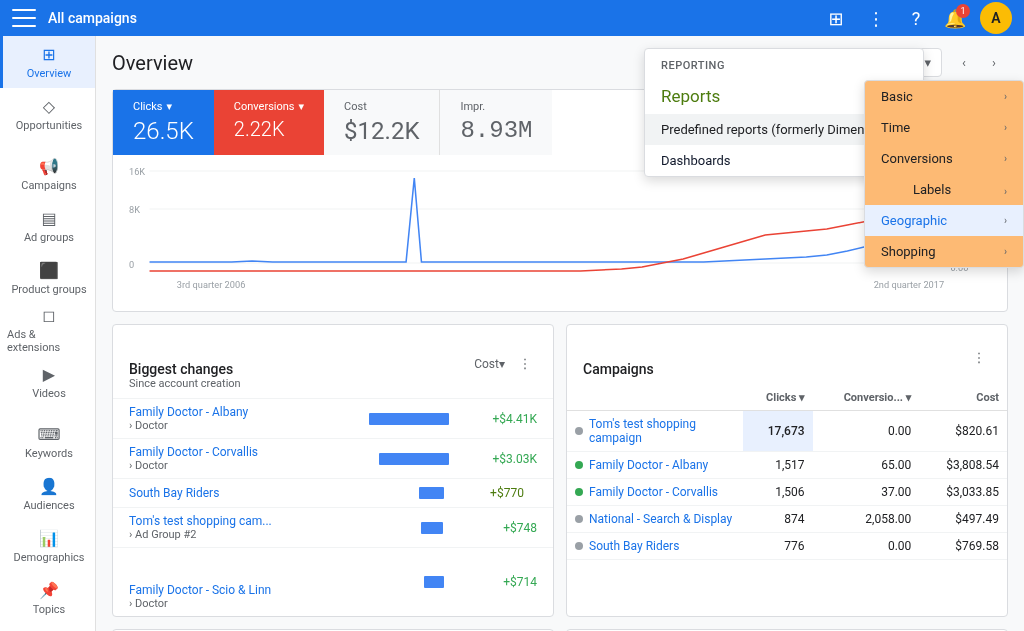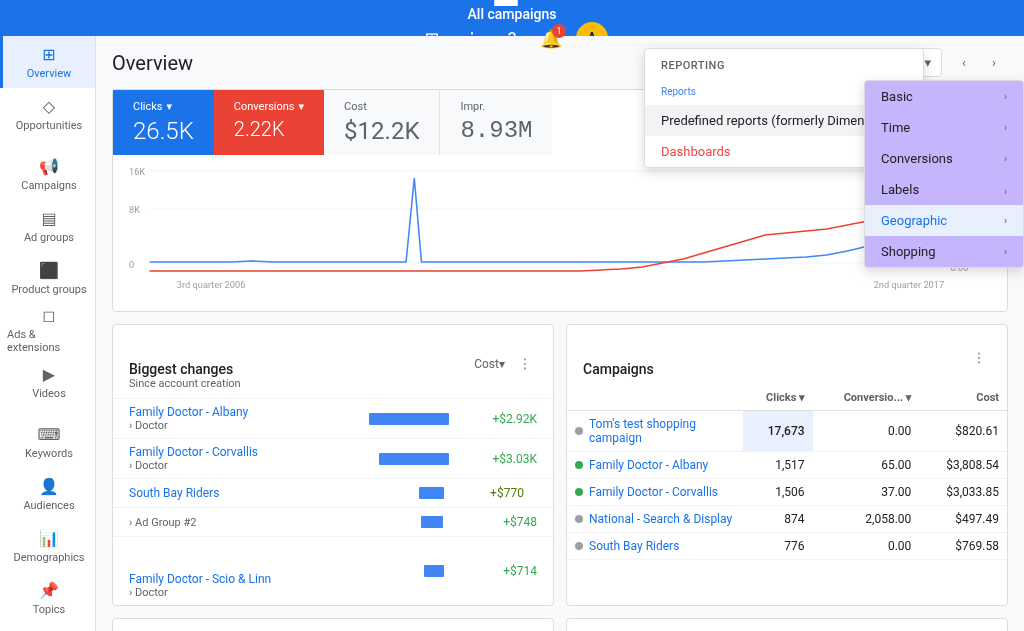--- a/index.html
+++ b/index.html
@@ -37,21 +37,21 @@
     .camp-td:first-child { text-align: left; }
     .camp-name { color: #1a73e8; cursor: pointer; display: flex; align-items: center; gap: 6px; }
     .camp-dot { width: 8px; height: 8px; border-radius: 50%; display: inline-block; flex-shrink: 0; }
     .camp-highlight { background: #e8f0fe; font-weight: 500; }
   </style>
 </head>
 <body>
 
 <div class="app-container">
 
-  <div style="display:flex; align-items:center; background:#1a73e8; color:white; height:36px; padding:0 12px; flex-shrink:0;flex-direction:column;">
+  <div style="display:flex; align-items:center; background:#1a73e8; color:white; height:36px; padding:0 12px; flex-shrink:0;">
     <div style="display:flex;flex-direction:column;justify-content:space-around;width:24px;height:24px;cursor:pointer;margin-right:12px;">
       <span style="display:block;height:2px;background:white;border-radius:1px;"></span>
       <span style="display:block;height:2px;background:white;border-radius:1px;"></span>
       <span style="display:block;height:2px;background:white;border-radius:1px;"></span>
     </div>
     <span style="font-size:14px;font-weight:500;flex:1;">All campaigns</span>
     <div style="display:flex;align-items:center;gap:8px;">
       <div style="width:32px;height:32px;display:flex;align-items:center;justify-content:center;cursor:pointer;color:white;font-size:18px;border-radius:50%;">⊞</div>
       <div style="width:32px;height:32px;display:flex;align-items:center;justify-content:center;cursor:pointer;color:white;font-size:18px;border-radius:50%;">⋮</div>
       <div style="width:32px;height:32px;display:flex;align-items:center;justify-content:center;cursor:pointer;color:white;font-size:18px;border-radius:50%;">?</div>
@@ -202,21 +202,21 @@
           <div>
 
             <div class="changes-row">
               <div style="flex:1;font-size:12px;color:#1a73e8;cursor:pointer;">
                 <div>Family Doctor - Albany</div>
                 <div style="font-size:11px;color:#5f6368;">› Doctor</div>
               </div>
               <div style="width:110px;height:16px;position:relative;margin:0 8px;">
                 <div style="position:absolute;top:2px;height:12px;background:#4285f4;border-radius:1px;left:10px;width:80px;"></div>
               </div>
-              <div style="font-size:12px;color:#34a853;min-width:60px;text-align:right;">+$2.92K</div>
+              <div style="font-size:12px;color:#34a853;min-width:60px;text-align:right;">+$4.41K</div>
             </div>
 
             <div class="changes-row">
               <div style="flex:1;font-size:12px;color:#1a73e8;cursor:pointer;">
                 <div>Family Doctor - Corvallis</div>
                 <div style="font-size:11px;color:#5f6368;">› Doctor</div>
               </div>
               <div style="width:110px;height:16px;position:relative;margin:0 8px;">
                 <div style="position:absolute;top:2px;height:12px;background:#4285f4;border-radius:1px;left:20px;width:70px;"></div>
               </div>
@@ -228,20 +228,21 @@
                 <div>South Bay Riders</div>
               </div>
               <div style="width:110px;height:16px;position:relative;margin:0 8px;">
                 <div style="position:absolute;top:2px;height:12px;background:#4285f4;border-radius:1px;left:60px;width:25px;"></div>
               </div>
               <div style="font-size:12px;color:#4d7c0f;min-width:60px;text-align:center;">+$770</div>
             </div>
 
             <div class="changes-row">
               <div style="flex:1;font-size:12px;color:#1a73e8;cursor:pointer;">
+                <div>Tom's test shopping cam...</div>
                 <div style="font-size:11px;color:#5f6368;">› Ad Group #2</div>
               </div>
               <div style="width:110px;height:16px;position:relative;margin:0 8px;">
                 <div style="position:absolute;top:2px;height:12px;background:#4285f4;border-radius:1px;left:62px;width:22px;"></div>
               </div>
               <div style="font-size:12px;color:#34a853;min-width:60px;text-align:right;">+$748</div>
             </div>
 
             <div class="changes-row">
               <div style="flex:1;font-size:12px;color:#1a73e8;cursor:pointer;margin-top:29px;">
@@ -357,46 +358,46 @@
           </div>
 
         </div>
       </div>
     </div>
   </div>
 </div>
 
 <div style="position:fixed;top:48px;right:100px;background:white;border:1px solid #dadce0;border-radius:4px;box-shadow:0 4px 12px rgba(0,0,0,0.15);z-index:200;min-width:280px;">
   <div style="font-size:11px;color:#5f6368;font-weight:500;padding:10px 16px 6px;text-transform:uppercase;letter-spacing:0.5px;">REPORTING</div>
-  <div style="display:flex;align-items:flex-start;padding:8px 16px;cursor:pointer;font-size:10px;color:#3b82f6;">
+  <div style="display:flex;align-items:flex-start;padding:8px 16px;cursor:pointer;font-size:17px;color:#4d7c0f;">
     <span>Reports</span>
   </div>
   <div style="display:flex;align-items:center;padding:8px 16px;cursor:pointer;font-size:13px;color:#202124;background:#f1f3f4;">
     <span style="flex:1;">Predefined reports (formerly Dimensions)</span>
     <span style="color:#5f6368;font-size:10px;">›</span>
   </div>
-  <div style="display:flex;align-items:center;padding:8px 16px;cursor:pointer;font-size:13px;color:#ef4444;">
+  <div style="display:flex;align-items:center;padding:8px 16px;cursor:pointer;font-size:13px;color:#0f172a;">
     <span>Dashboards</span>
   </div>
 </div>
 
-<div style="position:fixed;top:80px;right:0px;background:#c4b5fd;border:1px solid #dadce0;border-radius:4px;box-shadow:0 4px 12px rgba(0,0,0,0.15);z-index:300;min-width:160px;">
+<div style="position:fixed;top:80px;right:0px;background:#fdba74;border:1px solid #dadce0;border-radius:4px;box-shadow:0 4px 12px rgba(0,0,0,0.15);z-index:300;min-width:160px;">
   <div style="display:flex;align-items:center;padding:8px 16px;cursor:pointer;font-size:13px;color:#202124;">
     <span style="flex:1;">Basic</span>
     <span style="color:#5f6368;font-size:10px;">›</span>
   </div>
   <div style="display:flex;align-items:center;padding:8px 16px;cursor:pointer;font-size:13px;color:#202124;">
     <span style="flex:1;">Time</span>
     <span style="color:#5f6368;font-size:10px;">›</span>
   </div>
   <div style="display:flex;align-items:center;padding:8px 16px;cursor:pointer;font-size:13px;color:#202124;">
     <span style="flex:1;">Conversions</span>
     <span style="color:#5f6368;font-size:10px;">›</span>
   </div>
-  <div style="display:flex;align-items:flex-end;padding:8px 16px;cursor:pointer;font-size:13px;color:#202124;">
+  <div style="display:flex;align-items:flex-end;padding:8px 16px;cursor:pointer;font-size:13px;color:#202124;margin-left:32px;">
     <span style="flex:1;">Labels</span>
     <span style="color:#5f6368;font-size:10px;">›</span>
   </div>
   <div style="display:flex;align-items:center;padding:8px 16px;cursor:pointer;font-size:13px;color:#1a73e8;background:#e8f0fe;">
     <span style="flex:1;">Geographic</span>
     <span style="color:#5f6368;font-size:10px;">›</span>
   </div>
   <div style="display:flex;align-items:center;padding:8px 16px;cursor:pointer;font-size:13px;color:#202124;border-radius:10px;">
     <span style="flex:1;">Shopping</span>
     <span style="color:#5f6368;font-size:10px;">›</span>

